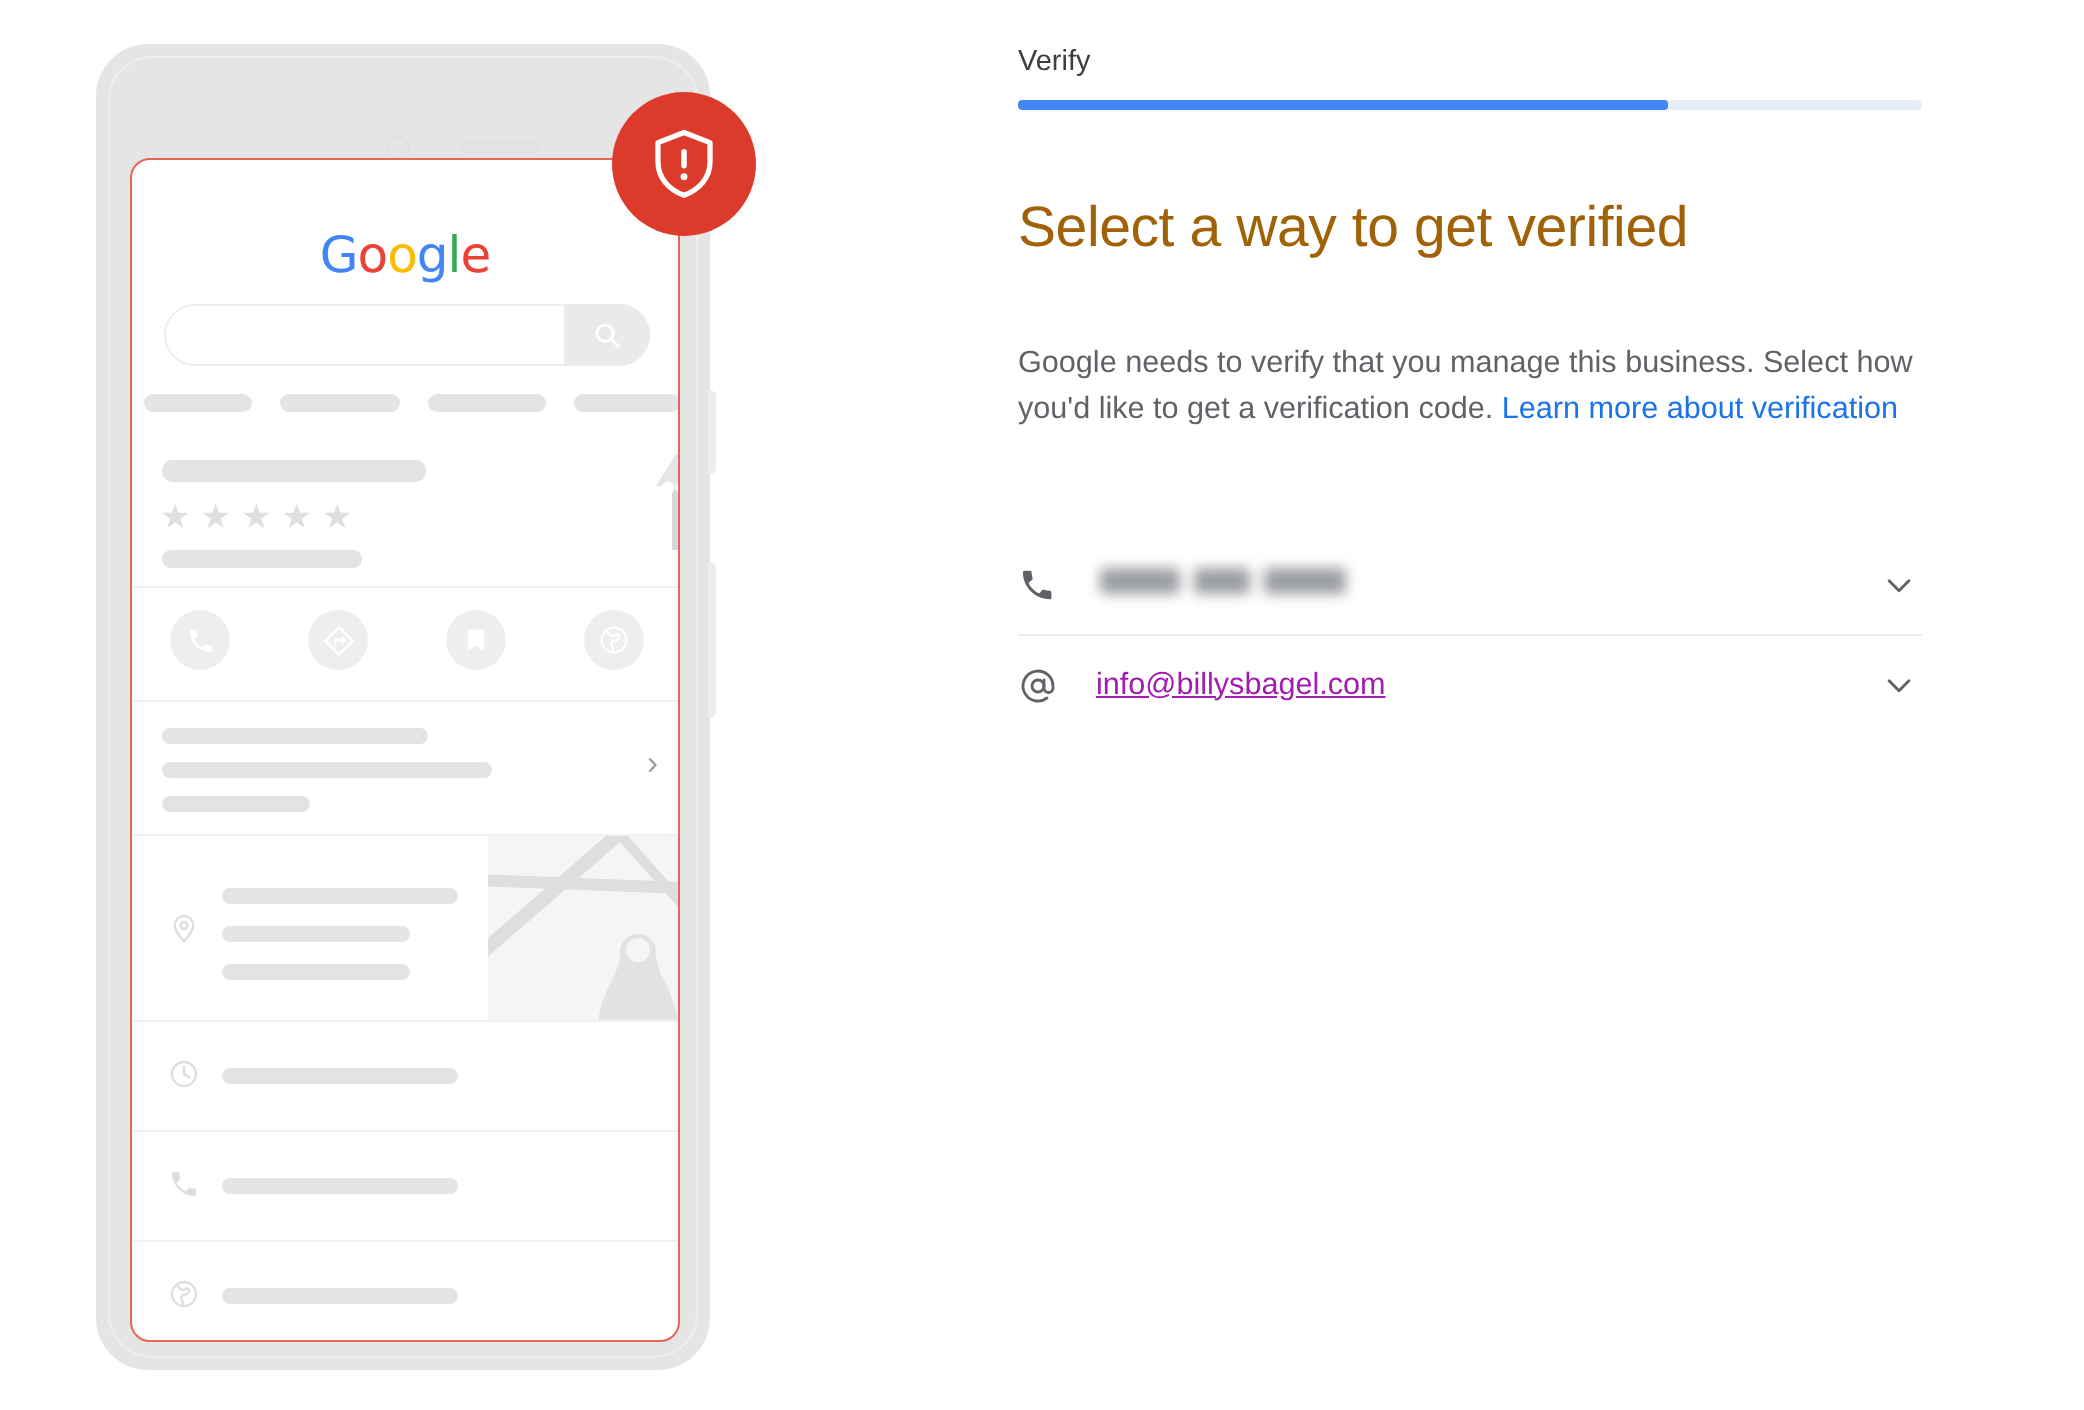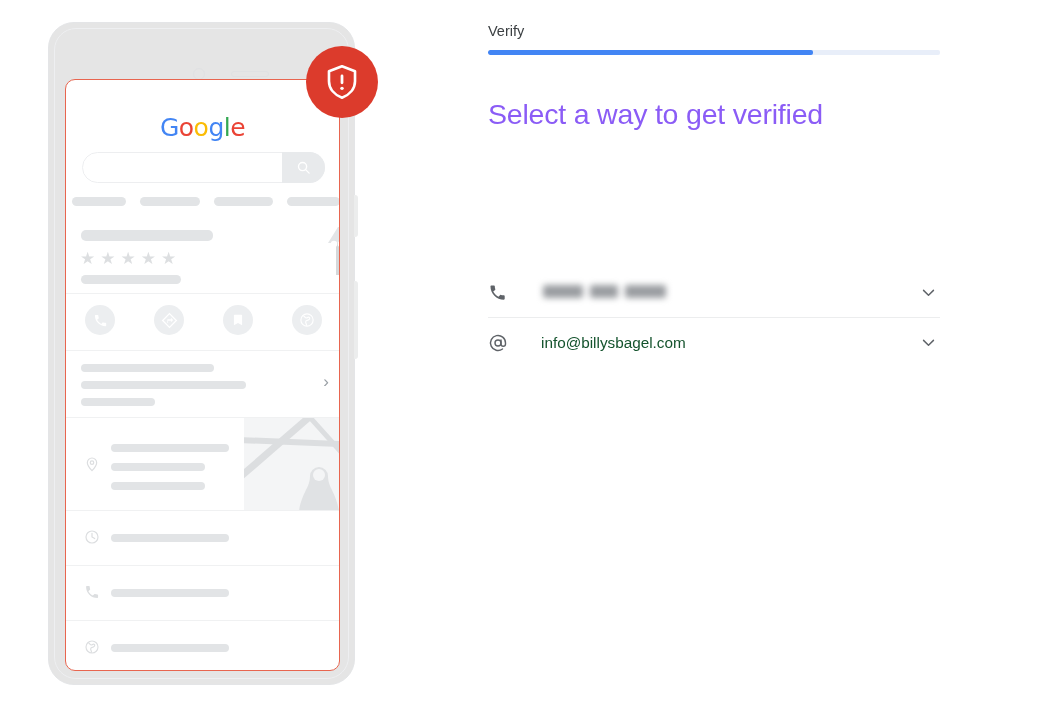--- a/index.html
+++ b/index.html
@@ -24,21 +24,21 @@
   }
   .illustration-pane {
     position: absolute;
     left: 0;
     top: 0;
     width: 470px;
     height: 705px;
   }
   .content-pane {
     position: absolute;
-    left: 488px;
+    left: 509px;
     top: 0;
     width: 452px;
     height: 701px;
   }
 
   
   .phone {
     position: absolute;
     left: 48px;
     top: 22px;
@@ -273,21 +273,21 @@
     height: 100%;
     background: #4285f4;
     border-radius: 2px;
   }
   .headline {
     position: absolute;
     left: 0;
     top: 98px;
     font-size: 28.5px;
     font-weight: 400;
-    color: #8b5cf6;
+    color: #a16207;
     margin: 0;
     letter-spacing: -0.2px;
   }
   .body-text {
     position: absolute;
     left: 0;
     top: 170px;
     width: 452px;
     font-size: 15.3px;
     line-height: 23px;
@@ -317,22 +317,23 @@
   .option-icon {
     width: 30px;
     display: flex;
     align-items: center;
     justify-content: flex-start;
     color: #5f6368;
   }
   .option-label {
     flex: 1;
     font-size: 15.3px;
-    color: #14532d;
-    margin-left: 23px;
+    color: #a21caf;
+    margin-left: 9px;
+    text-decoration: underline;
   }
   .option-chevron {
     width: 24px;
     display: flex;
     align-items: center;
     justify-content: center;
     color: #5f6368;
   }
   .redacted {
     display: inline-block;
@@ -520,20 +521,25 @@
   <div class="content-pane">
 
     <div class="step-label">Verify</div>
 
     <div class="progress-track">
       <div class="progress-fill" id="progress-fill" style="width: 72%;"></div>
     </div>
 
     <h1 class="headline">Select a way to get verified</h1>
 
+    <p class="body-text">
+      <span>Google needs to verify that you manage this business.</span>
+      <span>Select how you'd like to get a verification code.</span>
+      <a href="#">Learn more about verification</a>
+    </p>
 
     <div class="options">
 
       <div class="option-row">
         <span class="option-icon">
           <svg width="19" height="19" viewBox="0 0 24 24" fill="#5f6368">
             <path d="M6.6 10.8c1.4 2.8 3.8 5.1 6.6 6.6l2.2-2.2c.3-.3.7-.4 1-.2 1.2.4 2.4.6 3.7.6.6 0 1 .4 1 1V20c0 .6-.4 1-1 1-9.4 0-17-7.6-17-17 0-.6.4-1 1-1h3.5c.6 0 1 .4 1 1 0 1.3.2 2.5.6 3.7.1.3 0 .7-.2 1l-2.4 2.1z"></path>
           </svg>
         </span>
         <span class="option-label">

